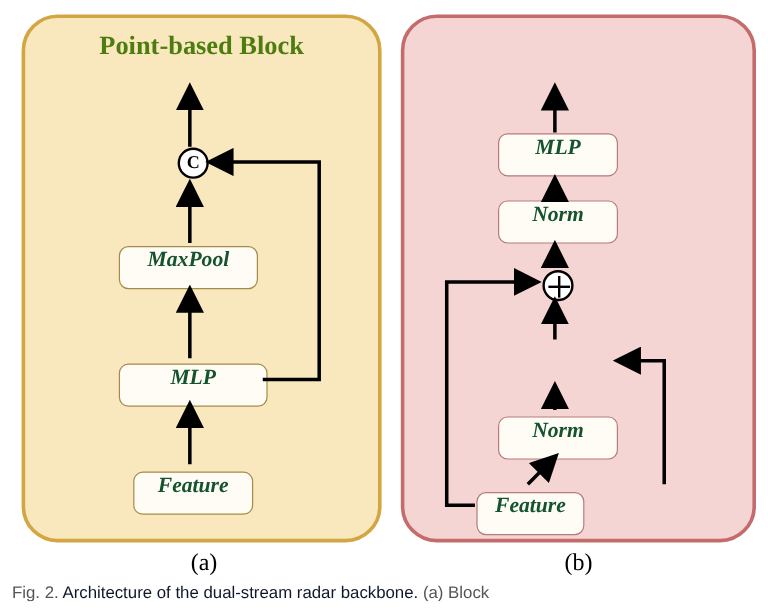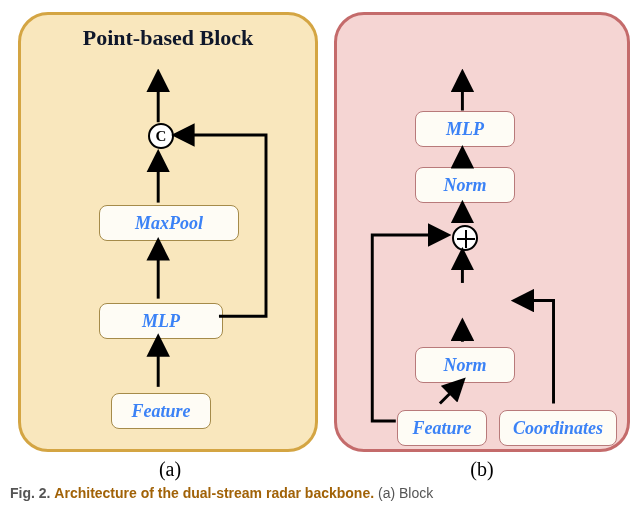--- a/index.html
+++ b/index.html
@@ -39,35 +39,35 @@
     background: #f5d5d3;
     border-color: #c46b6b;
   }
   .panel-title {
     position: absolute;
     top: 10px;
     width: 100%;
     text-align: center;
     font-weight: bold;
     font-size: 22px;
-    color: #0f172a;
+    color: #4d7c0f;
   }
   .op-box {
     position: absolute;
     background: #fefcf5;
     border: 1.5px solid #a58b4a;
     border-radius: 8px;
     height: 36px;
     display: flex;
-    align-items: center;
+    align-items: flex-start;
     justify-content: center;
     font-style: italic;
     font-weight: bold;
     font-size: 18px;
-    color: #3b82f6;
+    color: #14532d;
   }
   .op-box.right {
     border-color: #b87a7a;
   }
   .sublabel {
     position: absolute;
     font-size: 20px;
     color: #000;
     text-align: center;
     width: 40px;
@@ -76,22 +76,22 @@
     position: absolute;
     left: 10px;
     top: 485px;
     width: 620px;
     font-family: Arial, Helvetica, sans-serif;
     font-size: 14px;
     color: #555;
     white-space: nowrap;
     overflow: hidden;
   }
-  .caption .figno { font-weight: bold; margin-top: 21px; }
-  .caption .bold { font-weight: bold; color: #a16207; }
+  .caption .figno { font-weight: normal; margin-top: 21px; }
+  .caption .bold { font-weight: normal; color: #0f172a; }
   .concat-circle {
     position: absolute;
     width: 26px;
     height: 26px;
     border: 2px solid #000;
     border-radius: 50%;
     background: #fff;
     display: flex;
     align-items: center;
     justify-content: center;
@@ -128,21 +128,21 @@
 
   <div class="panel panel-left">
     <div class="panel-title">Point-based Block</div>
 
     <div class="op-box" style="left:90px; top:378px; width:100px;">
       <span>Feature</span>
     </div>
     <div class="op-box" style="left:78px; top:288px; width:124px;">
       <span>MLP</span>
     </div>
-    <div class="op-box" style="left:78px; top:190px; width:140px;">
+    <div class="op-box" style="left:78px; top:190px; width:116px;">
       <span>MaxPool</span>
     </div>
     <div class="concat-circle" style="left:127px; top:108px;">
       <span>C</span>
     </div>
 
     <svg class="arrows" viewBox="0 0 300 440">
       <defs>
         <marker id="ahL" viewBox="0 0 10 10" refX="8" refY="5" markerWidth="8" markerHeight="8" orient="auto-start-reverse">
           <path d="M 0 0 L 10 5 L 0 10 z" fill="#000"></path>
@@ -159,23 +159,20 @@
 
       <path d="M 202 306 L 250 306 L 250 121 L 158 121" fill="none" stroke="#000" stroke-width="3" marker-end="url(#ahL)"></path>
     </svg>
   </div>
 
   <div class="panel panel-right">
 
     <div class="op-box right" style="left:60px; top:395px; width:90px;">
       <span>Feature</span>
     </div>
-    <div class="op-box right" style="left:162px; top:395px; width:118px;">
-      <span>Coordinates</span>
-    </div>
     <div class="op-box right" style="left:78px; top:332px; width:100px;">
       <span>Norm</span>
     </div>
     <div class="sum-circle" style="left:115px; top:210px;"></div>
     <div class="op-box right" style="left:78px; top:152px; width:100px;">
       <span>Norm</span>
     </div>
     <div class="op-box right" style="left:78px; top:96px; width:100px;">
       <span>MLP</span>
     </div>

